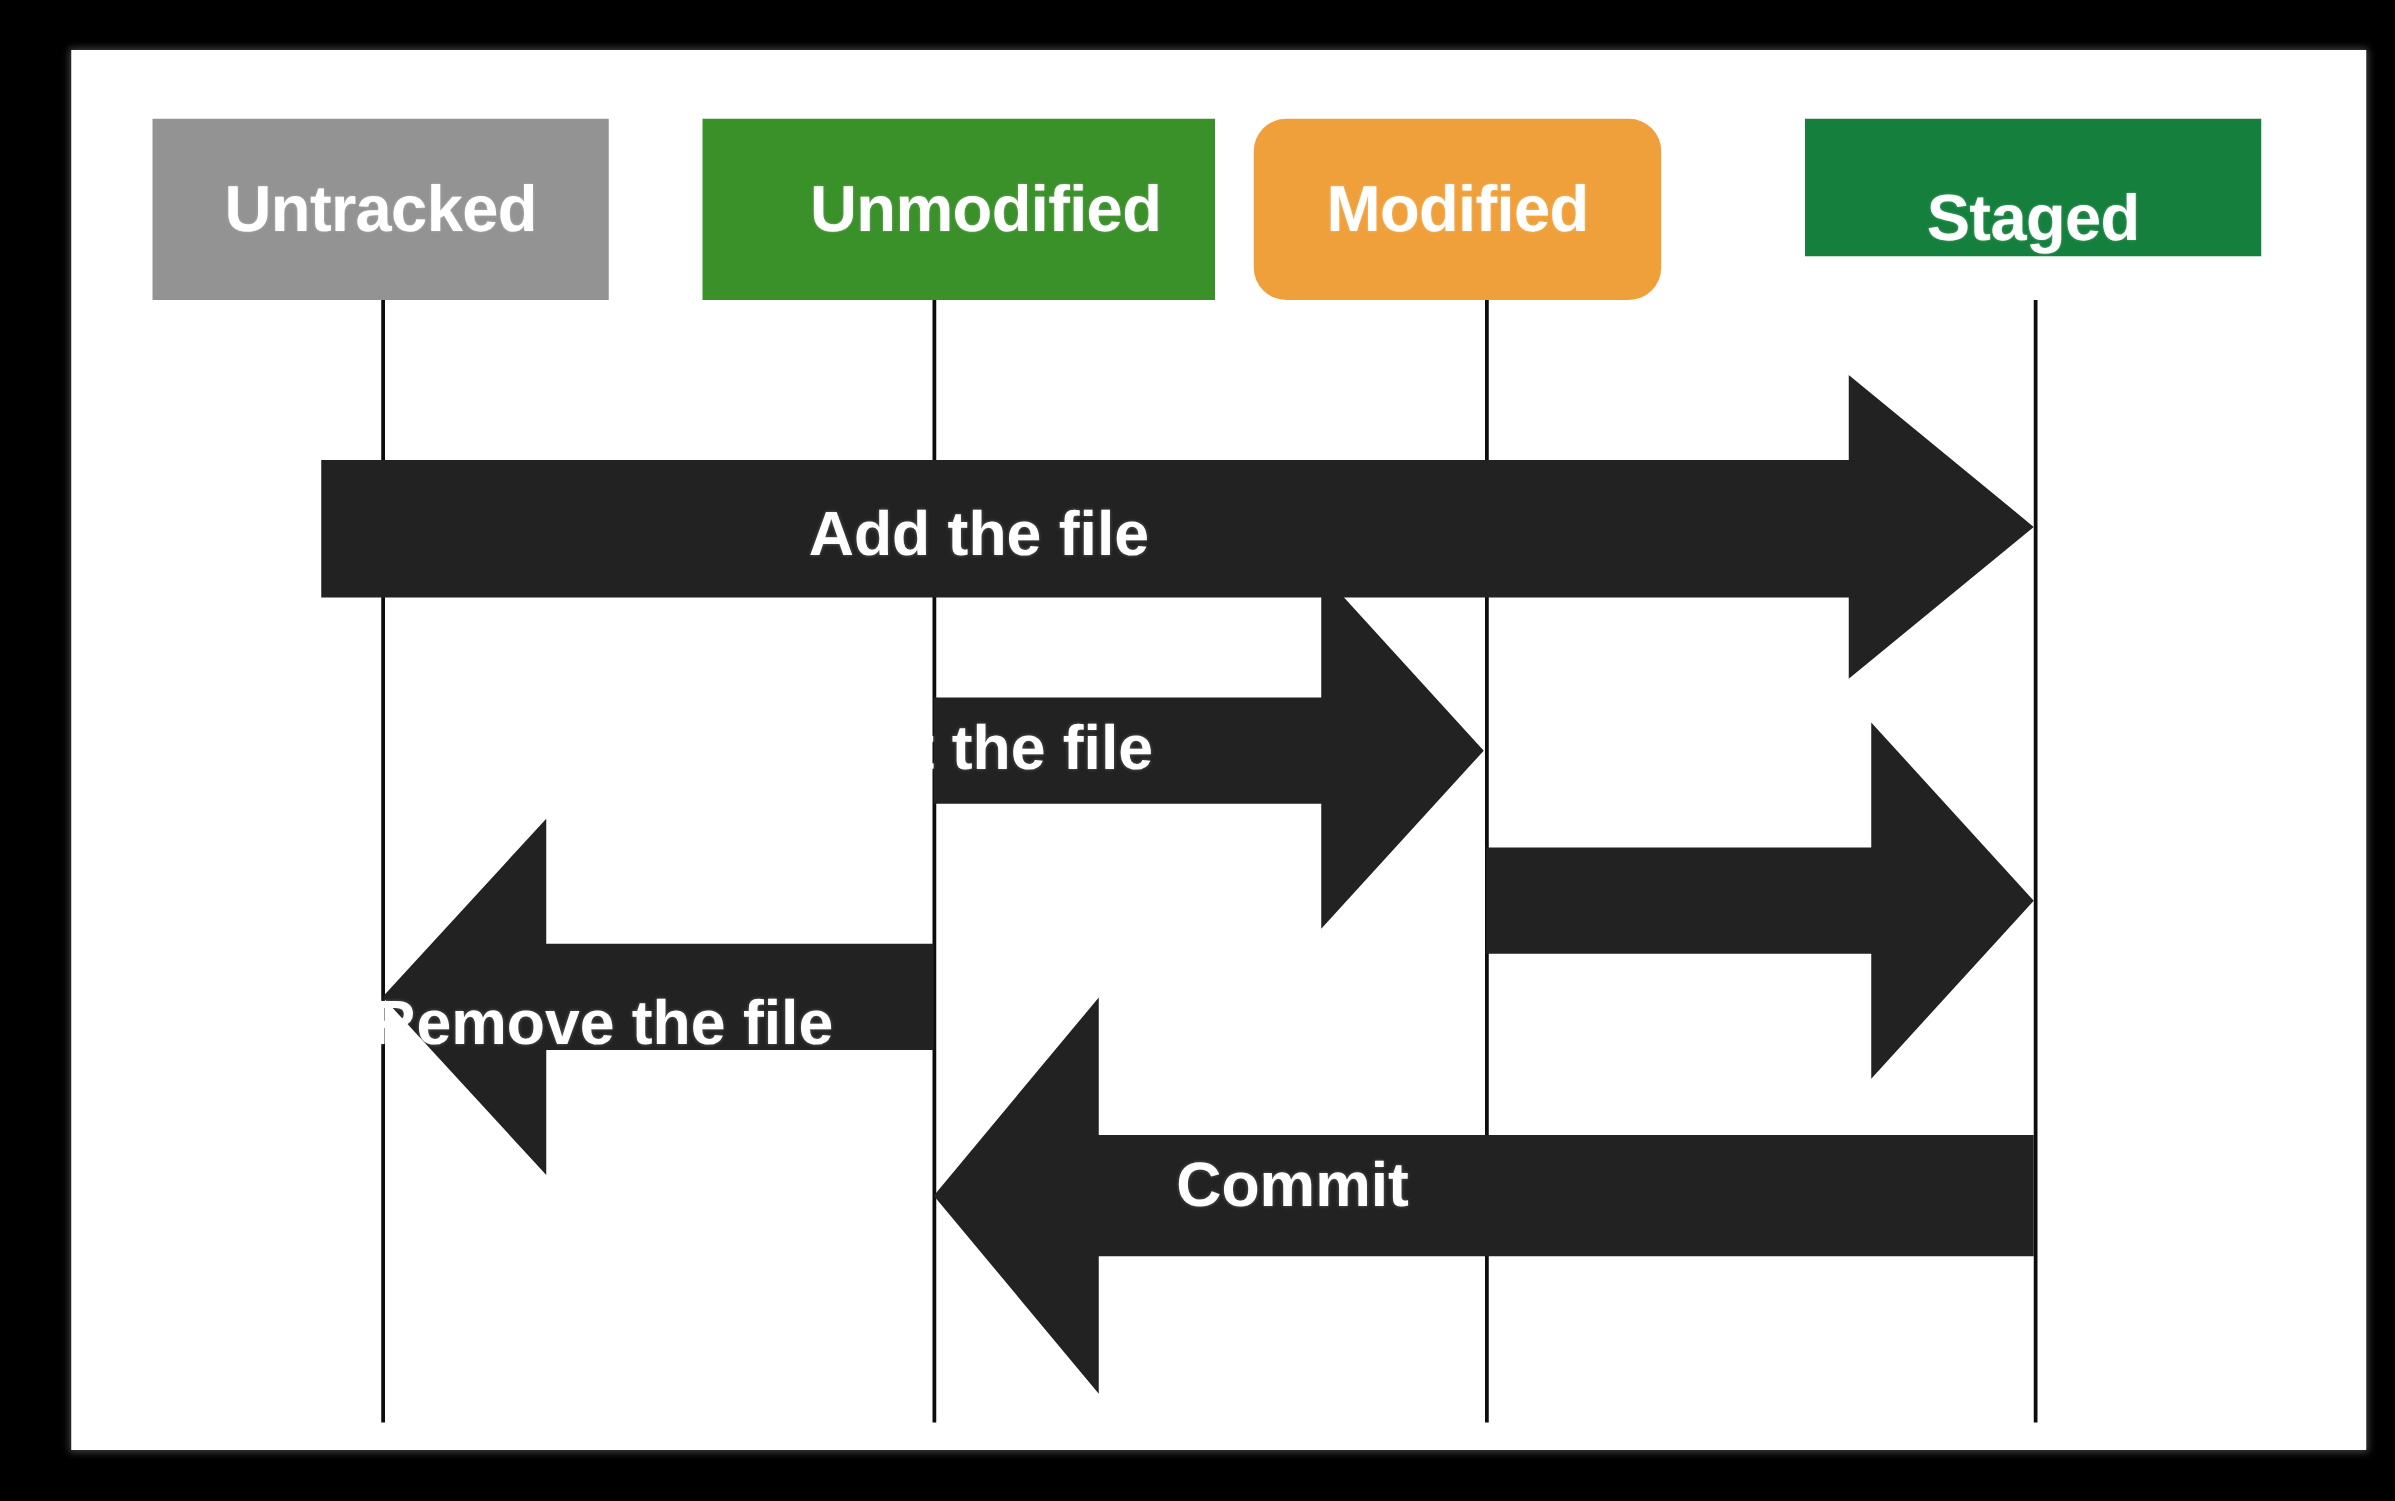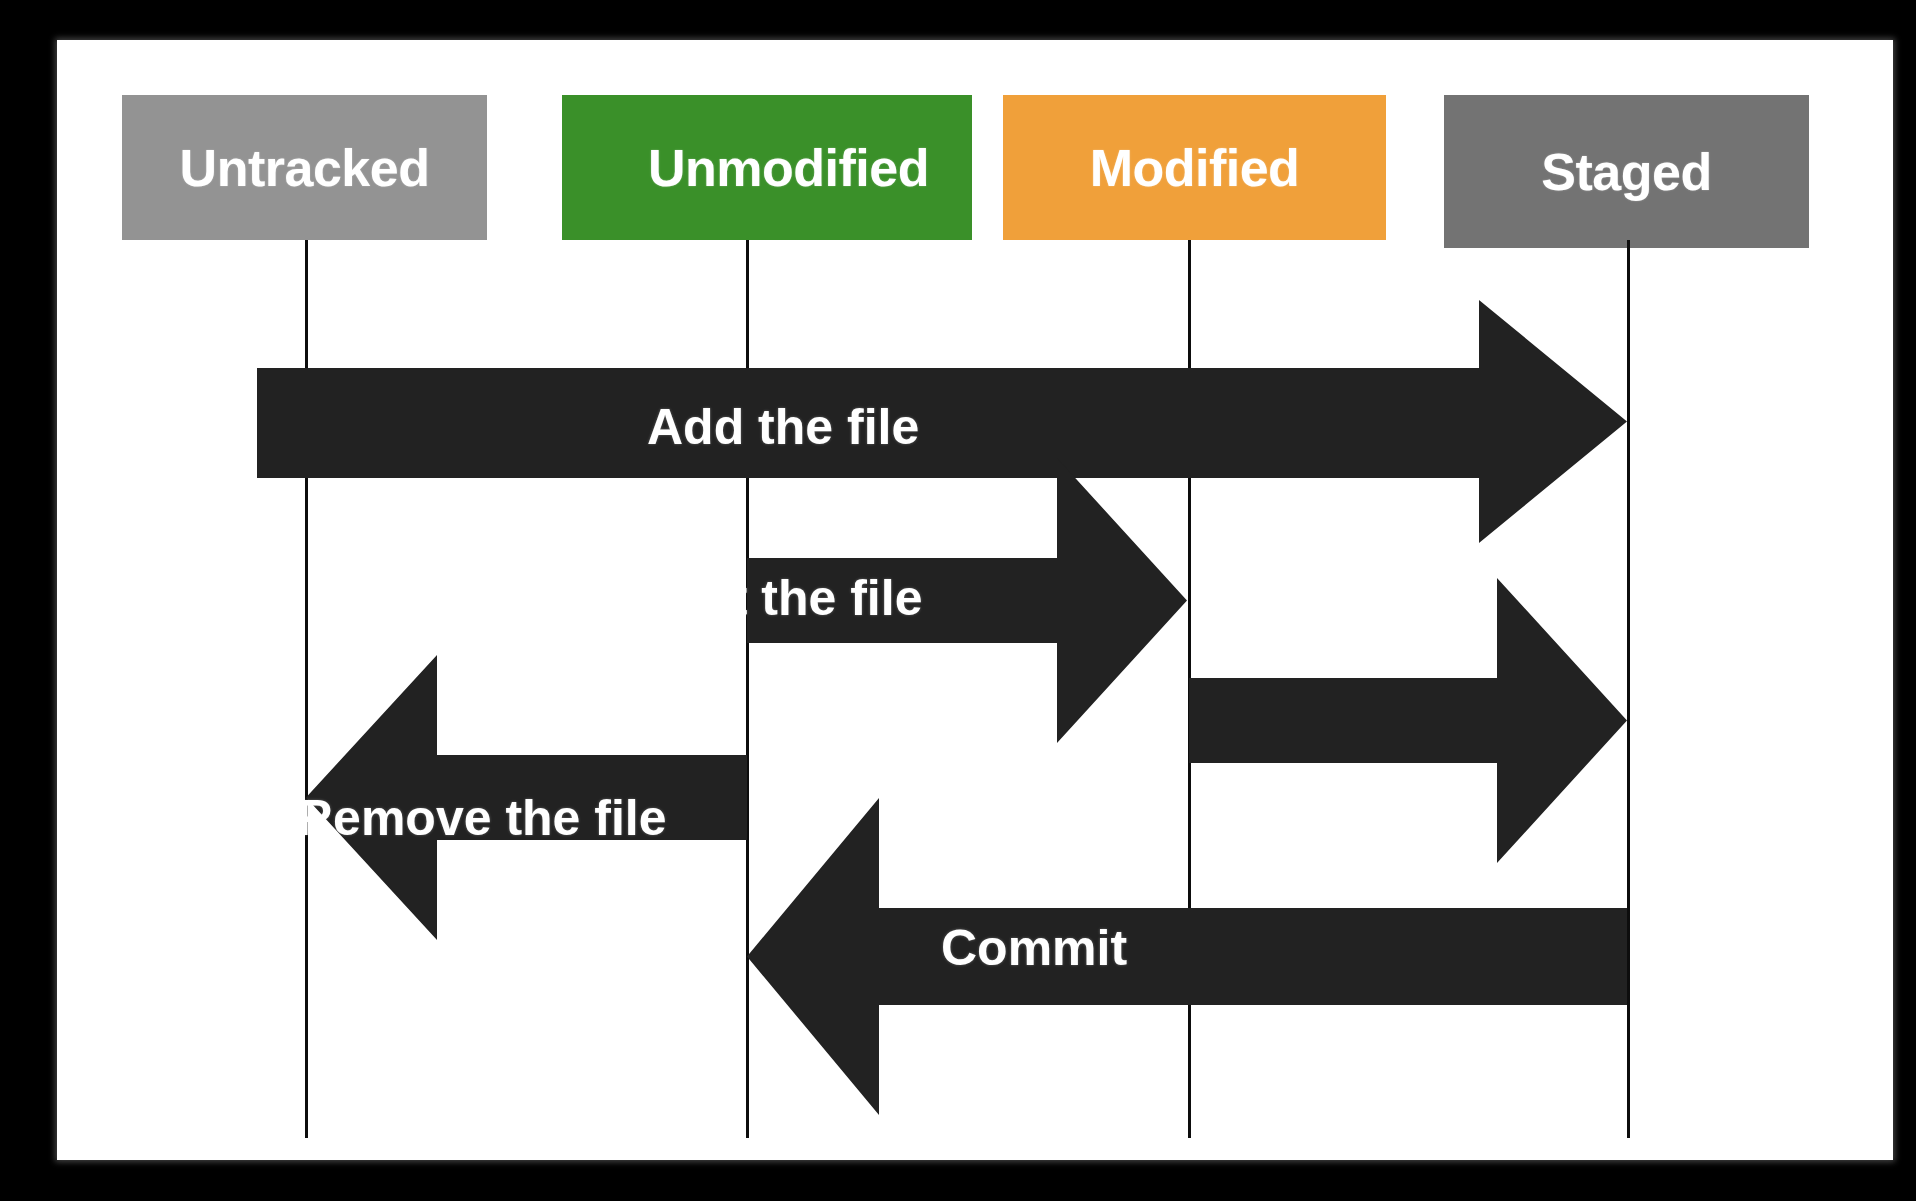--- a/index.html
+++ b/index.html
@@ -67,24 +67,24 @@
 
 <div id="frame">
   <div id="canvas">
 
     <div class="state-box" style="left:65px;top:55px;width:365px;height:145px;background:#939393;">
       <span>Untracked</span>
     </div>
     <div class="state-box" style="left:505px;top:55px;width:367px;height:145px;background:#3a9029;padding-left:43px;">
       <span>Unmodified</span>
     </div>
-    <div class="state-box" style="left:946px;top:55px;width:383px;height:145px;background:#f0a03a;">
+    <div class="state-box" style="left:946px;top:55px;width:326px;height:145px;background:#f0a03a;border-radius:26px;">
       <span>Modified</span>
     </div>
-    <div class="state-box" style="left:1387px;top:55px;width:365px;height:153px;background:#737373;">
+    <div class="state-box" style="left:1387px;top:55px;width:365px;height:110px;background:#15803d;align-items:flex-end;">
       <span>Staged</span>
     </div>
 
     <div class="col-line" style="left:248px;top:200px;height:898px;"></div>
     <div class="col-line" style="left:689px;top:200px;height:898px;"></div>
     <div class="col-line" style="left:1131px;top:200px;height:898px;"></div>
     <div class="col-line" style="left:1570px;top:200px;height:898px;"></div>
 
     <svg class="arrow-layer" viewBox="0 0 1836 1120" width="1836" height="1120">
       <polygon fill="#222222" points="200,328 1422,328 1422,260 1570,381.5 1422,503 1422,438 200,438"></polygon>

